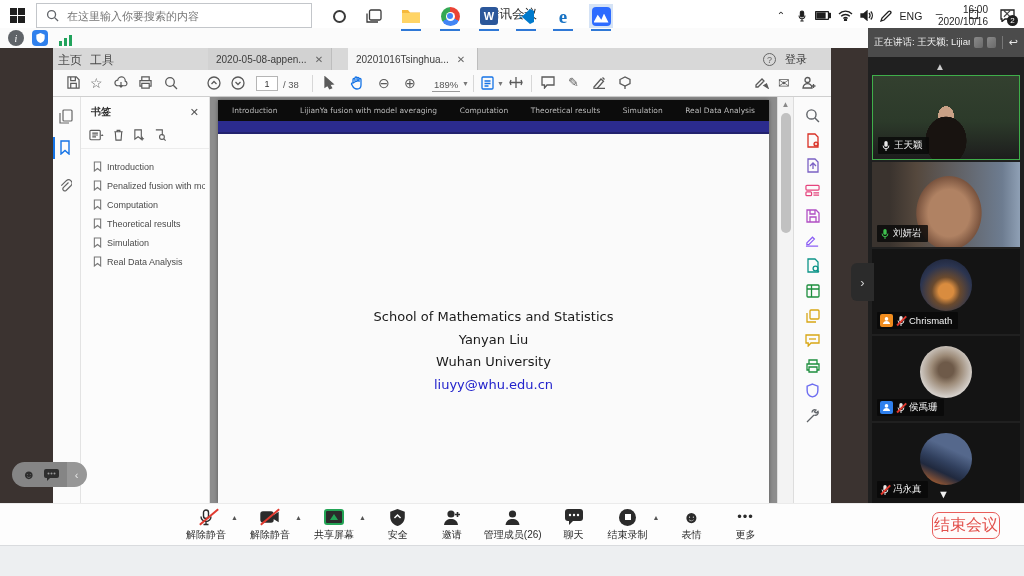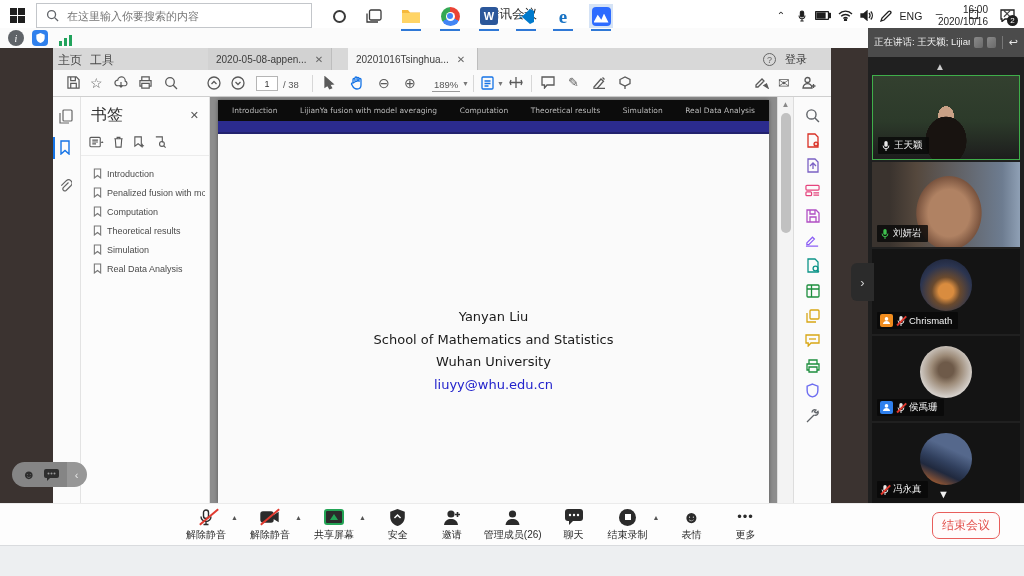--- a/index.html
+++ b/index.html
@@ -56,21 +56,21 @@
   #rec-pause{display:flex;gap:3px;}
   #rec-pause i{display:block;width:3px;height:11px;background:#fff;}
   #rec-stop{width:10px;height:10px;background:#fff;}
 
   
   #rail{left:0;top:49px;width:28px;height:406px;background:#fbfbfb;border-right:1px solid #e3e3e3;}
   .rail-ic{left:6px;width:16px;height:16px;color:#666;}
   #railsel{left:0;top:40px;width:2px;height:22px;background:#1473e6;}
   #bmpanel{left:28px;top:49px;width:129px;height:406px;background:#fcfcfc;border-right:1px solid #e0e0e0;}
   #bm-head{display:flex;justify-content:space-between;align-items:center;padding:8px 10px 6px;}
-  #bm-title{font-size:16px;color:#333;}
+  #bm-title{font-size:10px;color:#333;font-weight:bold;}
   #bm-close{color:#555;font-size:11px;}
   #bm-tools{display:flex;align-items:center;gap:9px;padding:4px 8px 7px;border-bottom:1px solid #ececec;color:#5a5a5a;}
   #bm-tools svg{stroke:#5a5a5a;fill:none;stroke-width:1.2;}
   #bm-list{padding:8px 4px 0 12px;}
   .bm-item{display:flex;align-items:center;gap:5px;height:19px;white-space:nowrap;overflow:hidden;}
   .bm-item svg{flex:0 0 auto;stroke:#777;fill:none;stroke-width:1.2;}
   .bm-item span{font-size:9px;color:#4a4a4a;}
 
   
   #docarea{left:157px;top:49px;width:567px;height:406px;background:#8d8d8d;}
@@ -142,21 +142,21 @@
   .cbtn .lbl{font-size:10px;color:#2b2b2b;margin-top:1px;white-space:nowrap;}
   .cslash::after{content:"";position:absolute;left:-2px;top:9px;width:24px;height:2px;background:#e03a2f;transform:rotate(-40deg);}
   .ccaret{font-size:7px;color:#555;margin-top:7px;}
   .cgroup{display:flex;align-items:flex-start;gap:3px;}
   #share-ic{width:20px;height:16px;border:2px solid #23a455;border-radius:3px;background:#2b2b2b;display:flex;align-items:center;justify-content:center;}
   #share-ic i{width:0;height:0;border-left:4px solid transparent;border-right:4px solid transparent;border-bottom:6px solid #23a455;}
   #rec-stop-ic{width:17px;height:17px;border-radius:50%;background:#2b2b2b;display:flex;align-items:center;justify-content:center;}
   #rec-stop-ic i{width:6px;height:6px;background:#fff;}
   #smiley{font-size:17px;line-height:17px;color:#2b2b2b;}
   #more-dots{font-size:13px;letter-spacing:1px;color:#2b2b2b;line-height:8px;}
-  #endbtn{right:24px;top:8px;width:68px;height:27px;border:1px solid #e85d5b;border-radius:7px;background:#fffbfb;color:#e2504c;font-size:12px;display:flex;align-items:center;justify-content:center;}
+  #endbtn{right:24px;top:8px;width:68px;height:27px;border:1px solid #e85d5b;border-radius:7px;background:#fffbfb;color:#e2504c;font-size:16px;display:flex;align-items:center;justify-content:center;}
 
   
   #taskbar{left:0;top:545px;width:1024px;height:31px;background:#edeff1;border-top:1px solid #d9dbde;z-index:8;}
   #winlogo{left:10px;top:8px;width:15px;height:15px;display:grid;grid-template-columns:7px 7px;grid-template-rows:7px 7px;gap:1px;}
   #winlogo i{background:#1f1f1f;}
   #searchbox{left:36px;top:3px;width:276px;height:25px;background:#fff;border:1px solid #c3c6ca;display:flex;align-items:center;gap:8px;padding:0 9px;}
   #searchbox svg{stroke:#5f6368;fill:none;stroke-width:1.4;}
   #searchbox input{border:none;outline:none;font-size:11px;color:#444;width:220px;background:transparent;font-family:"Liberation Sans",sans-serif;}
   .tb-ic{top:4px;width:24px;height:24px;display:flex;align-items:center;justify-content:center;}
   .runline{top:29px;width:20px;height:2px;background:#2f78d6;}
@@ -424,22 +424,22 @@
       <div class="abs" id="slide-nav">
         <span>Introduction</span>
         <span>LijianYa fusion with model averaging</span>
         <span>Computation</span>
         <span>Theoretical results</span>
         <span>Simulation</span>
         <span>Real Data Analysis</span>
       </div>
       <div class="abs" id="slide-band"></div>
       <div class="abs" id="authorblk">
+        <div>School of Mathematics and Statistics</div>
         <div>Yanyan Liu</div>
-        <div>School of Mathematics and Statistics</div>
         <div>Wuhan University</div>
         <div id="email">liuyy@whu.edu.cn</div>
       </div>
     </div>
   </div>
 
   <div class="abs" id="vscroll">
     <div class="up">▲</div>
     <div class="abs" id="vthumb"></div>
   </div>

